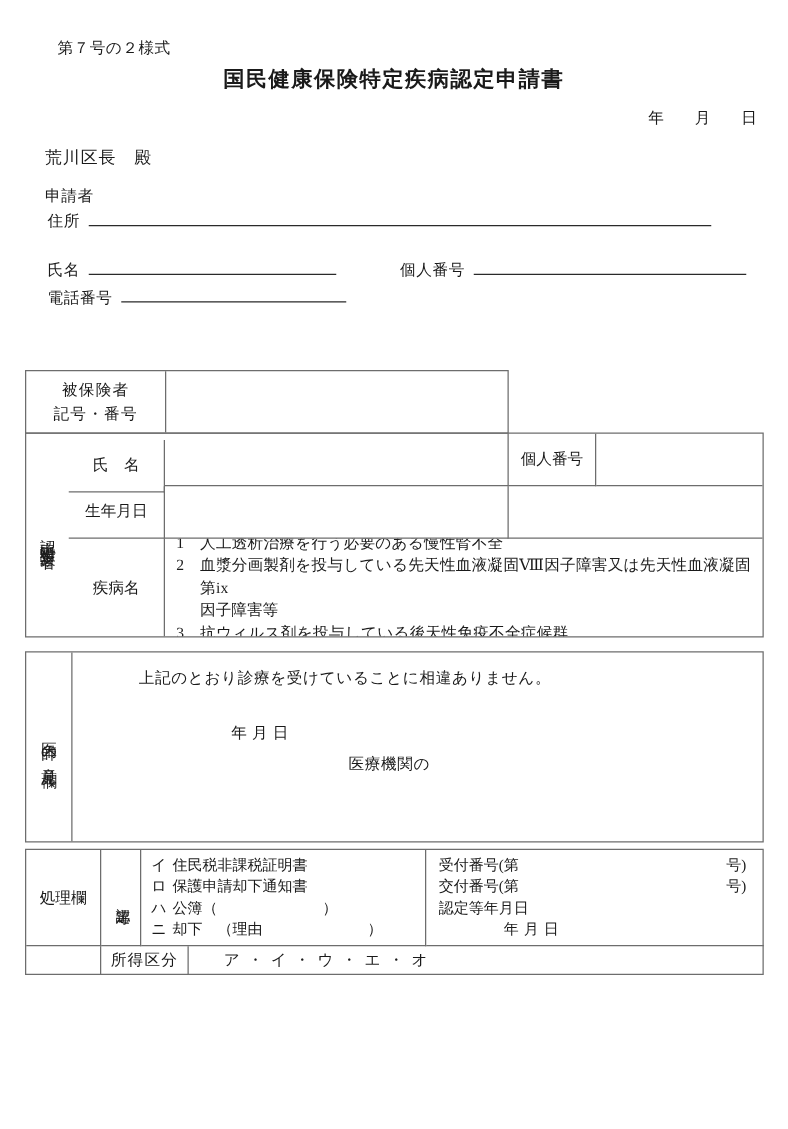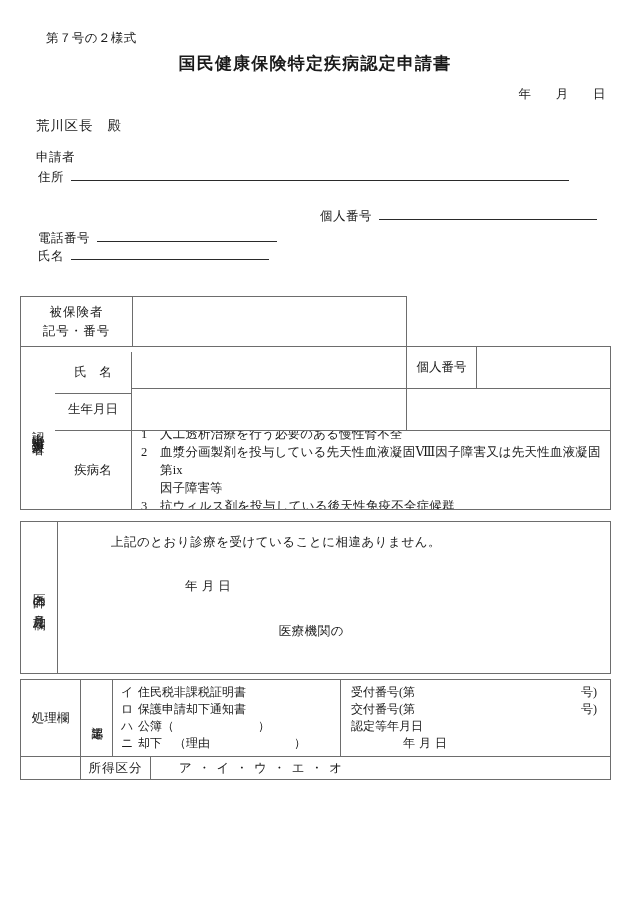--- a/index.html
+++ b/index.html
@@ -64,21 +64,21 @@
     font-size: 12.5px;
     letter-spacing: 0.5px;
   }
   .field-row {
     position: absolute;
     font-size: 12.5px;
     letter-spacing: 0.5px;
     white-space: nowrap;
   }
   .f-addr   { left: 38px; top: 167px; }
-  .f-name   { left: 38px; top: 206px; margin-top: 40px; }
+  .f-name   { left: 38px; top: 206px; }
   .f-mynum  { left: 320px; top: 206px; }
   .f-tel    { left: 38px; top: 228px; }
 
   .fld-label { display: inline-block; vertical-align: baseline; }
   .rule {
     display: inline-block;
     vertical-align: baseline;
     border-bottom: 1px solid #2a2a2a;
     height: 13px;
     margin-left: 7px;
@@ -171,21 +171,21 @@
   .d-date { position: absolute; left: 127px; top: 56px; font-size: 12.5px; letter-spacing: 0.5px; }
   .d-org {
     position: absolute;
     left: 190px;
     top: 81px;
     font-size: 12.5px;
     letter-spacing: 0.5px;
     display: flex;
     align-items: center;
   }
-  .d-org-label { width: 96px; flex: none; text-align: right; padding-right: 8px; margin-top: 20px; }
+  .d-org-label { width: 96px; flex: none; text-align: right; padding-right: 8px; }
   .d-org-lines { line-height: 1.75; }
 
   
   #tbl-proc { left: 20px; top: 679px; width: 591px; height: 101px; }
   .p-label { left: 0; top: 0; width: 60px; height: 77px; }
   .p-ninteivert { left: 60px; top: 0; width: 32px; height: 77px;
                   align-items: center; justify-content: center; }
   .p-ninteivert .vtext { font-size: 11.5px; letter-spacing: 1px; }
   .p-items { left: 92px; top: 0; width: 228px; height: 77px;
              flex-direction: column; align-items: flex-start; justify-content: center;

